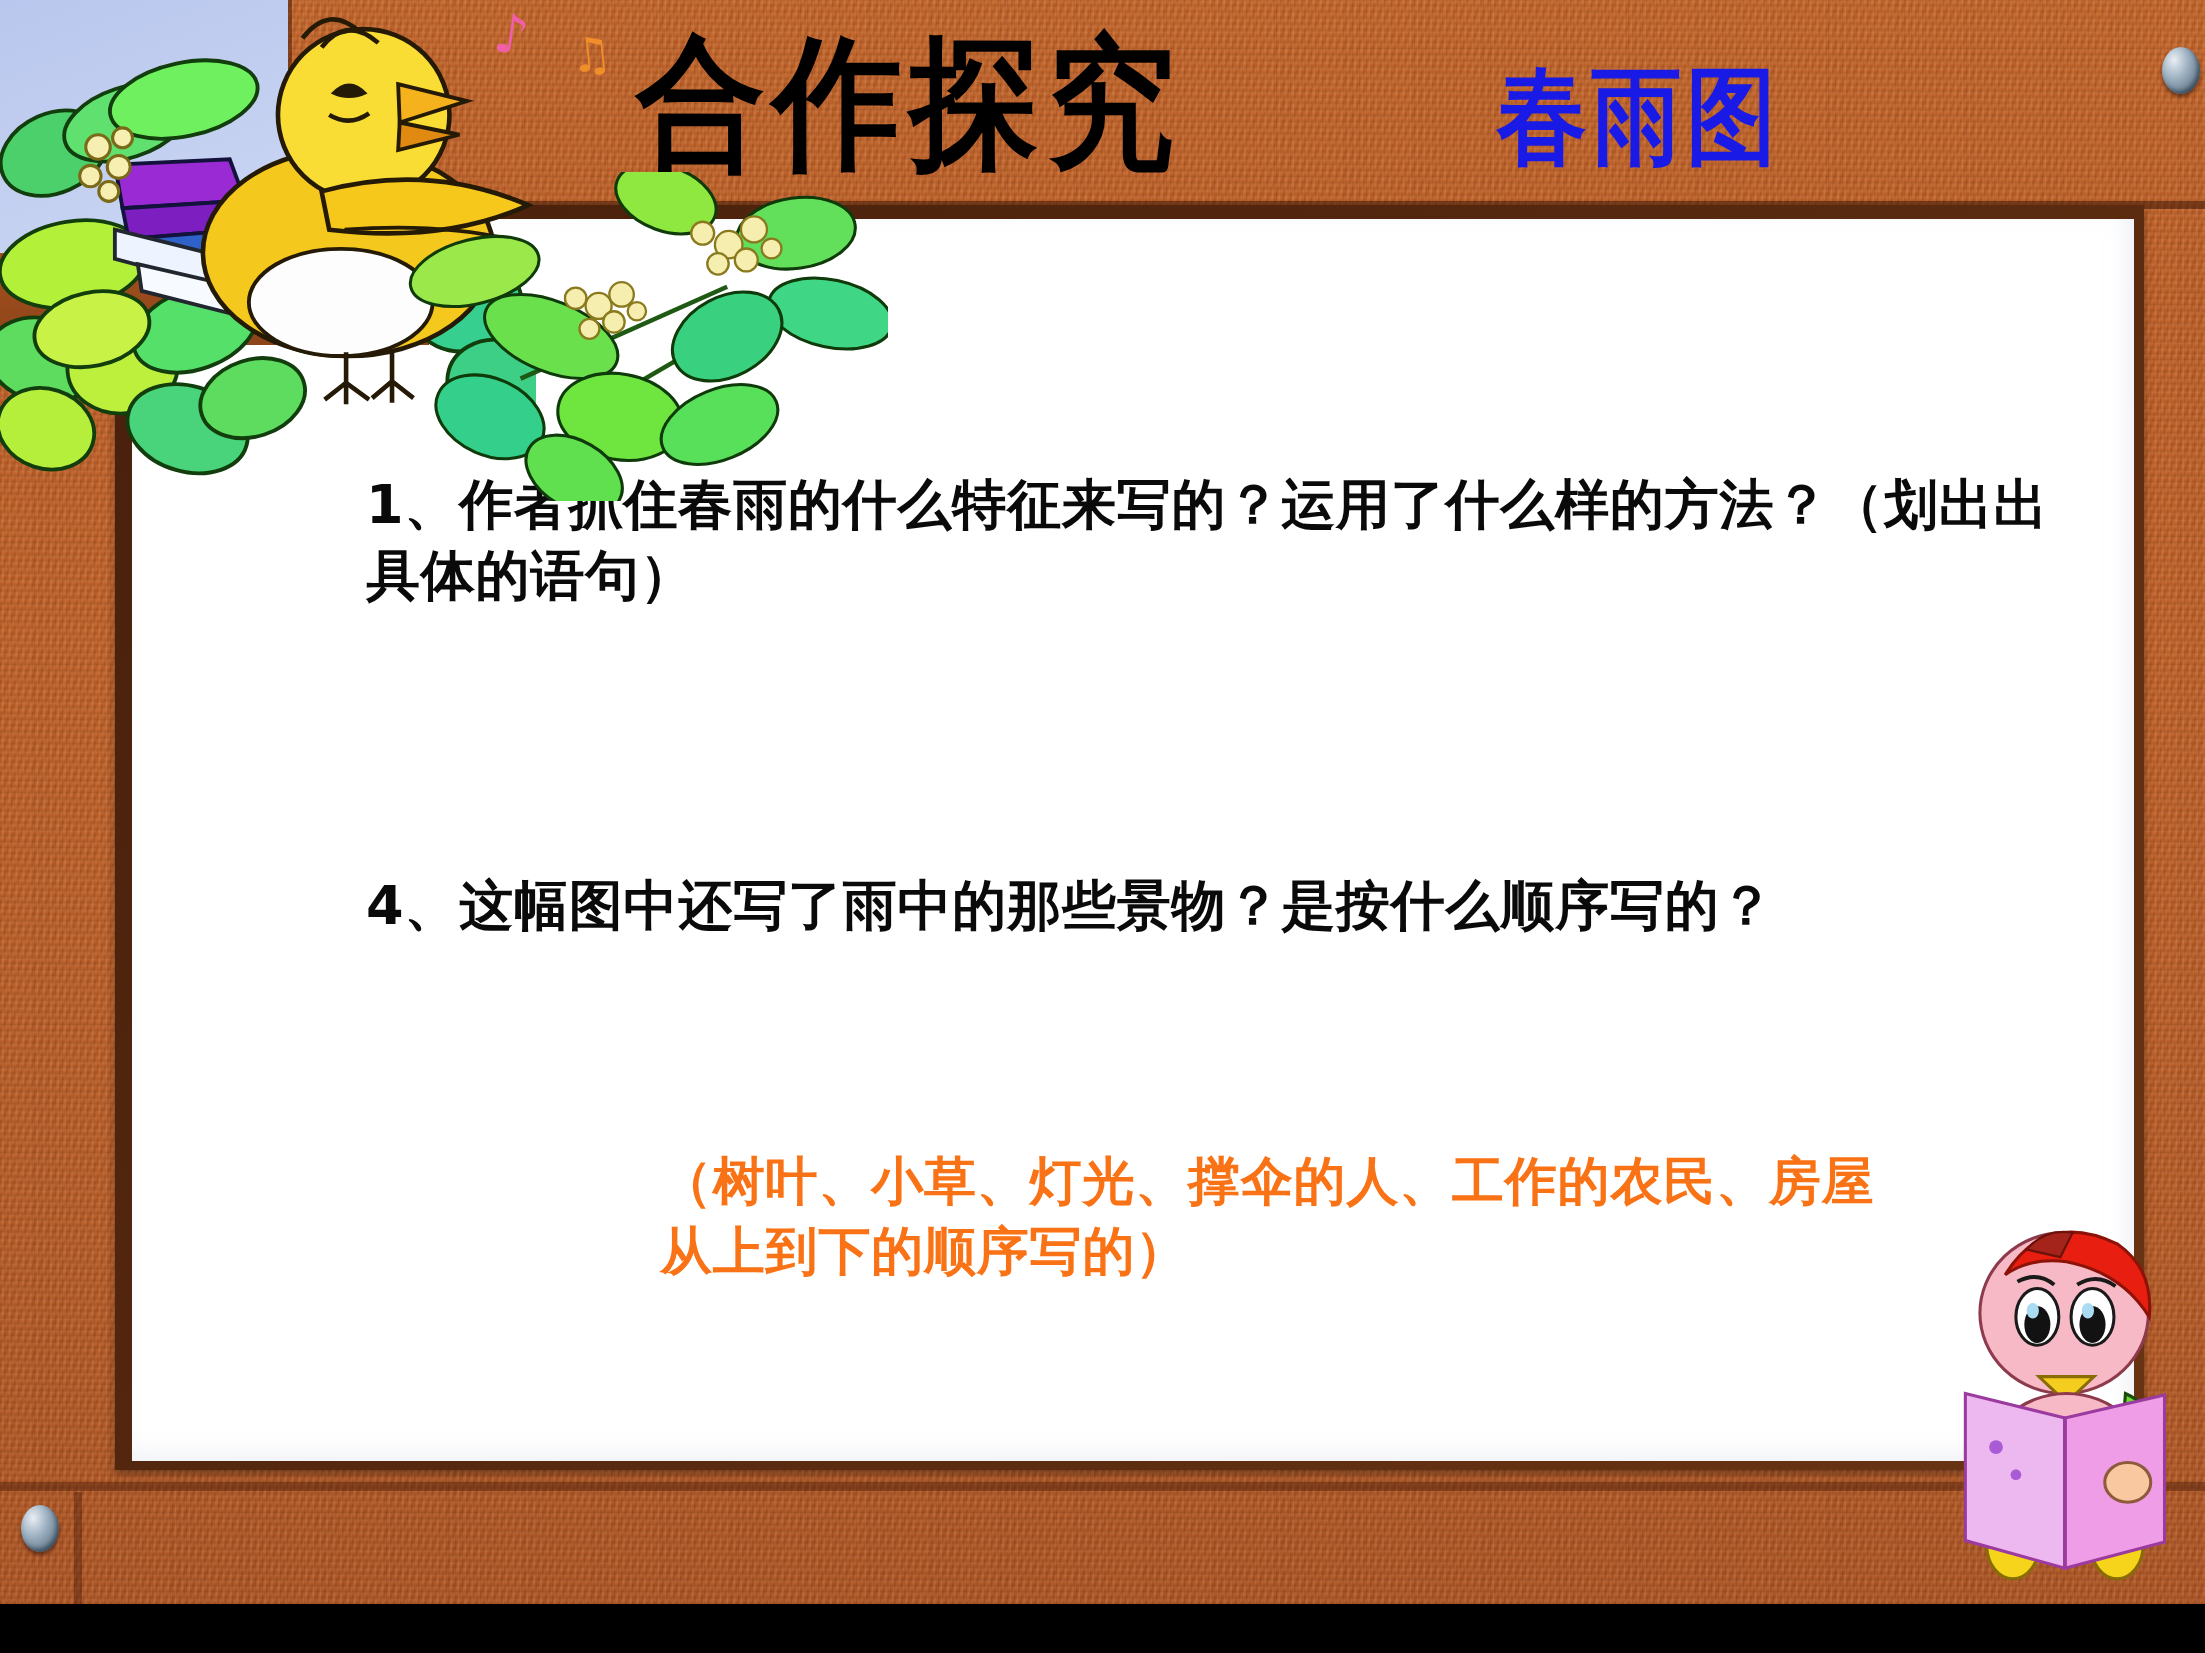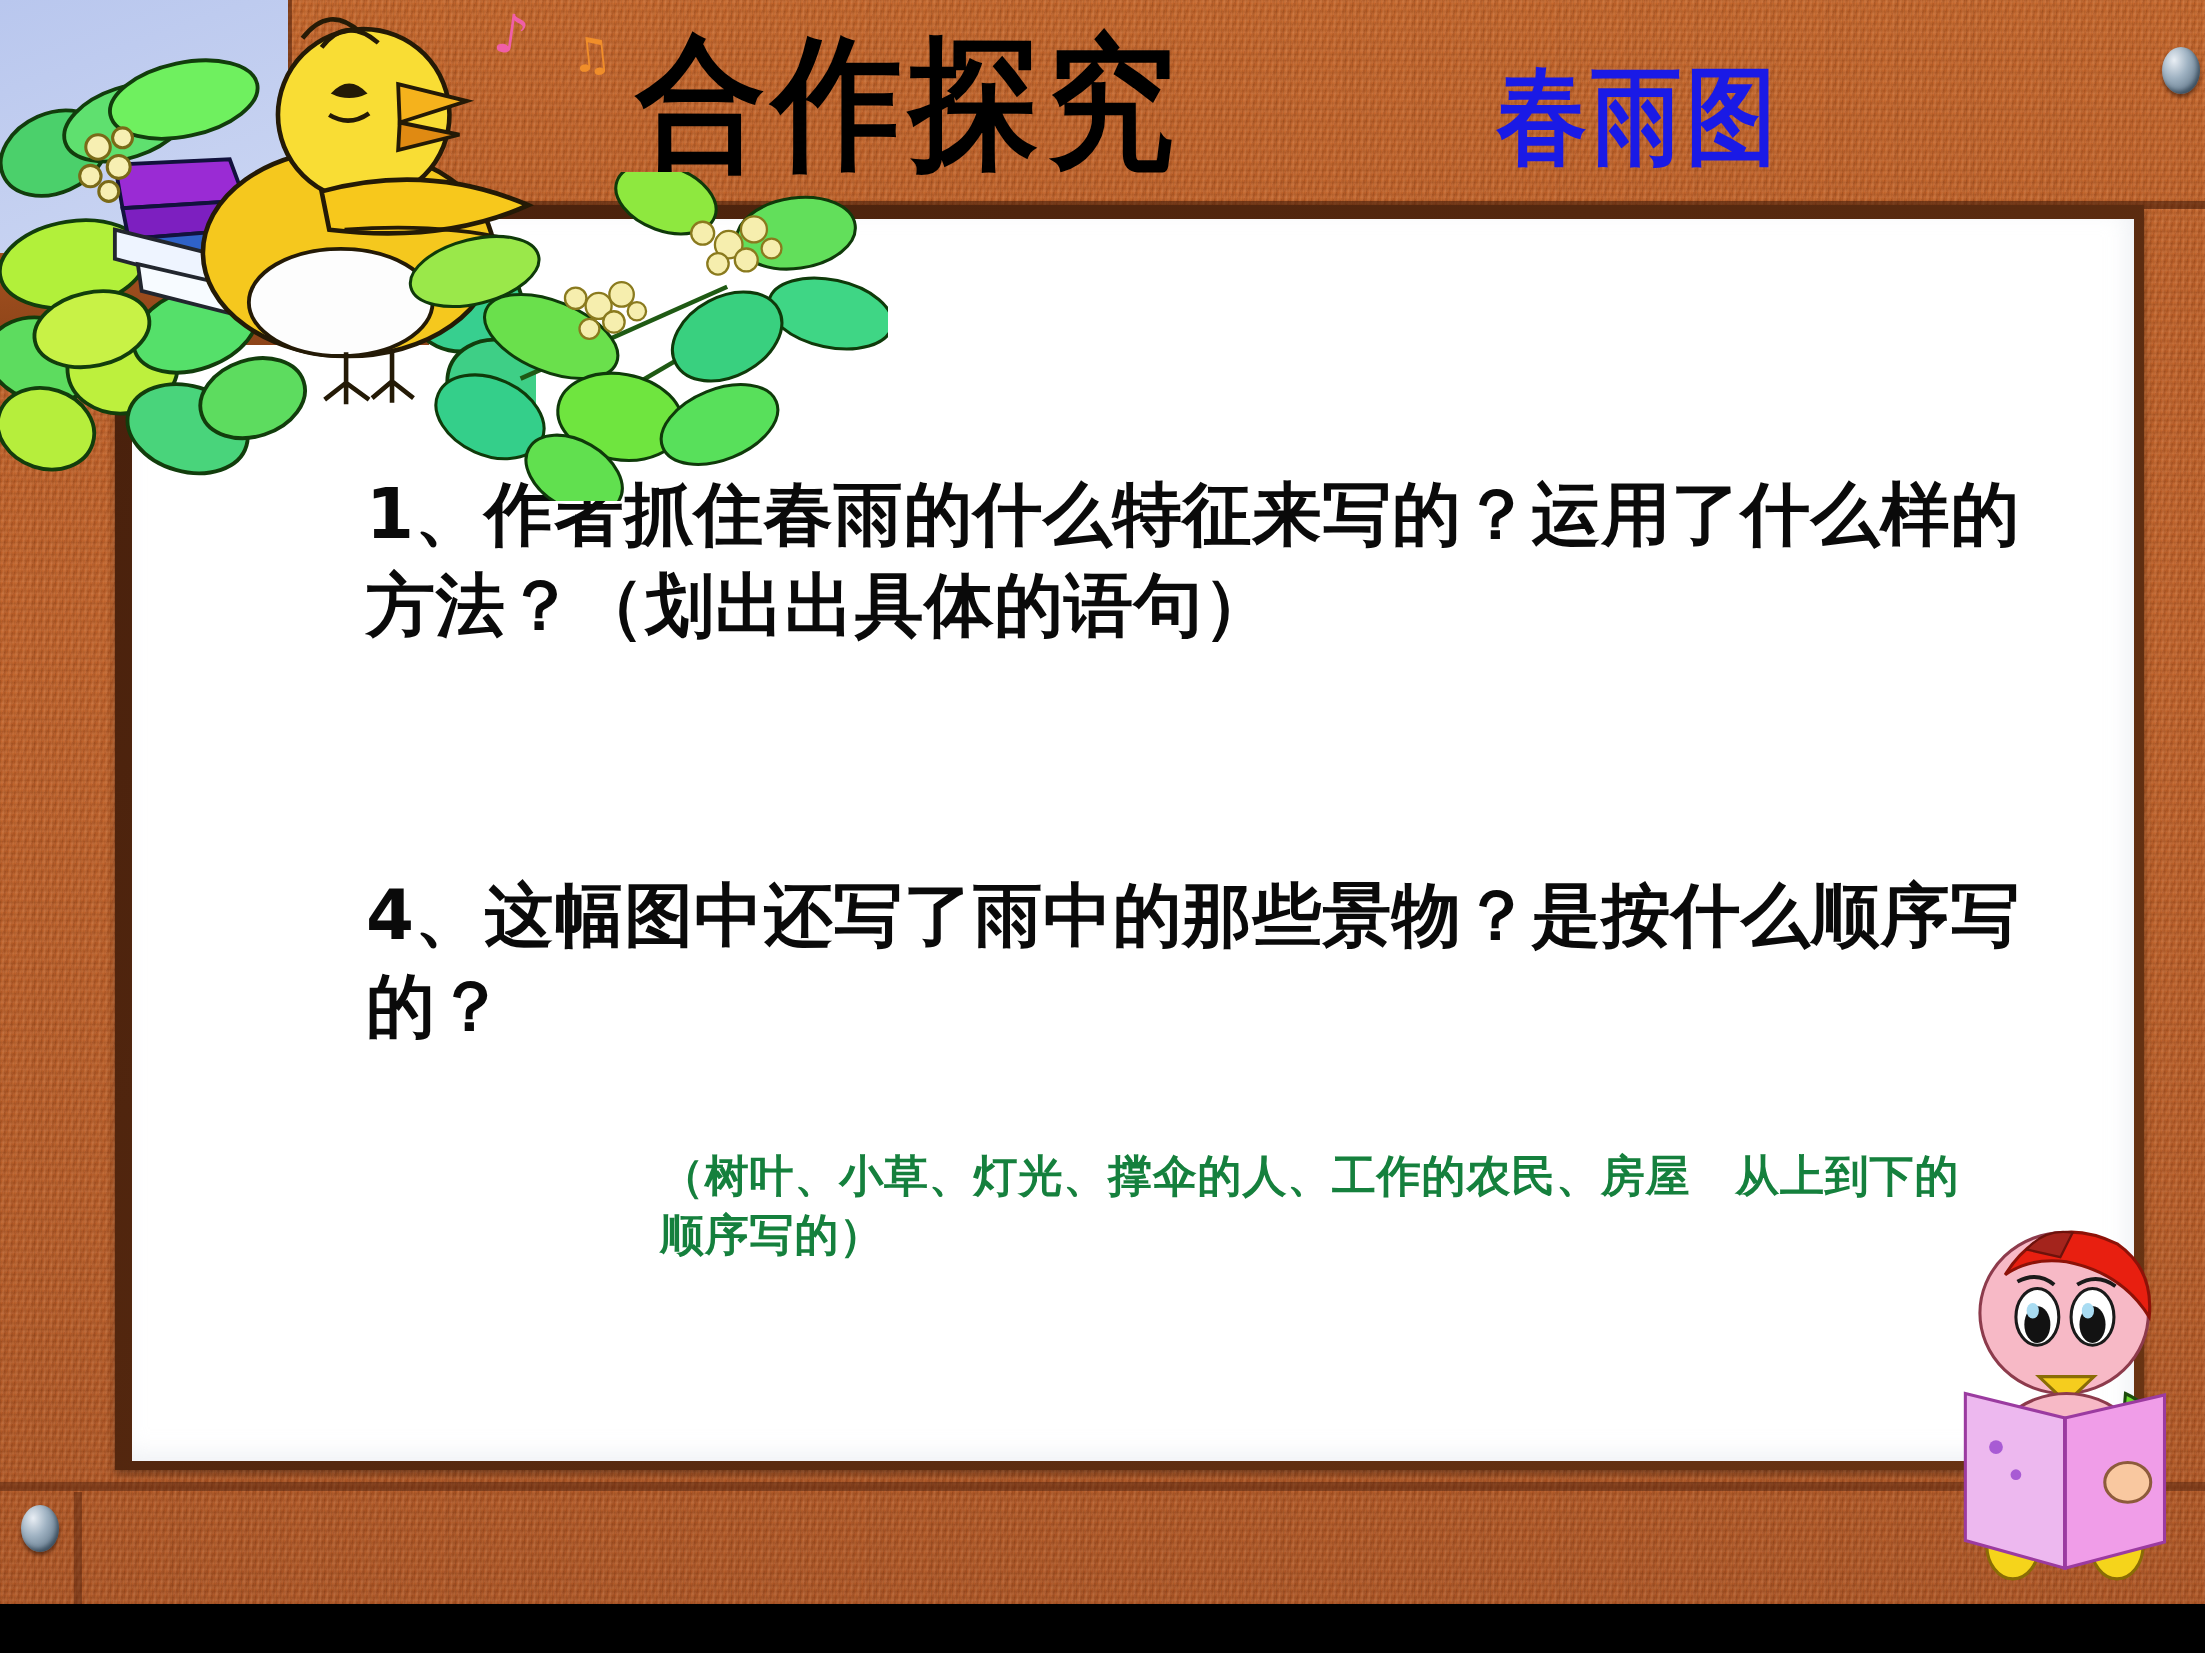--- a/index.html
+++ b/index.html
@@ -149,36 +149,36 @@
     white-space: nowrap;
     transform: scaleY(1.18);
     transform-origin: left top;
   }
 
   
   .q-block {
     position: absolute;
     color: #0a0a0a;
     font-weight: 700;
-    font-size: 69px;
+    font-size: 54px;
     line-height: 1.32;
     letter-spacing: 0.8px;
     font-family: "DejaVu Sans", "Liberation Sans", sans-serif;
   }
   .q1 { left: 366px; top: 469px; width: 1700px; text-indent: 0; }
   .q2 { left: 366px; top: 870px; width: 1700px; }
 
   .answer {
     position: absolute;
     left: 660px;
     top: 1147px;
     width: 1302px;
-    color: #15803d;
+    color: #f97316;
     font-weight: 800;
-    font-size: 44px;
+    font-size: 52px;
     line-height: 1.34;
     letter-spacing: 0.8px;
   }
 
   
   .deco {
     position: absolute;
     pointer-events: none;
   }
   .sky-patch {

